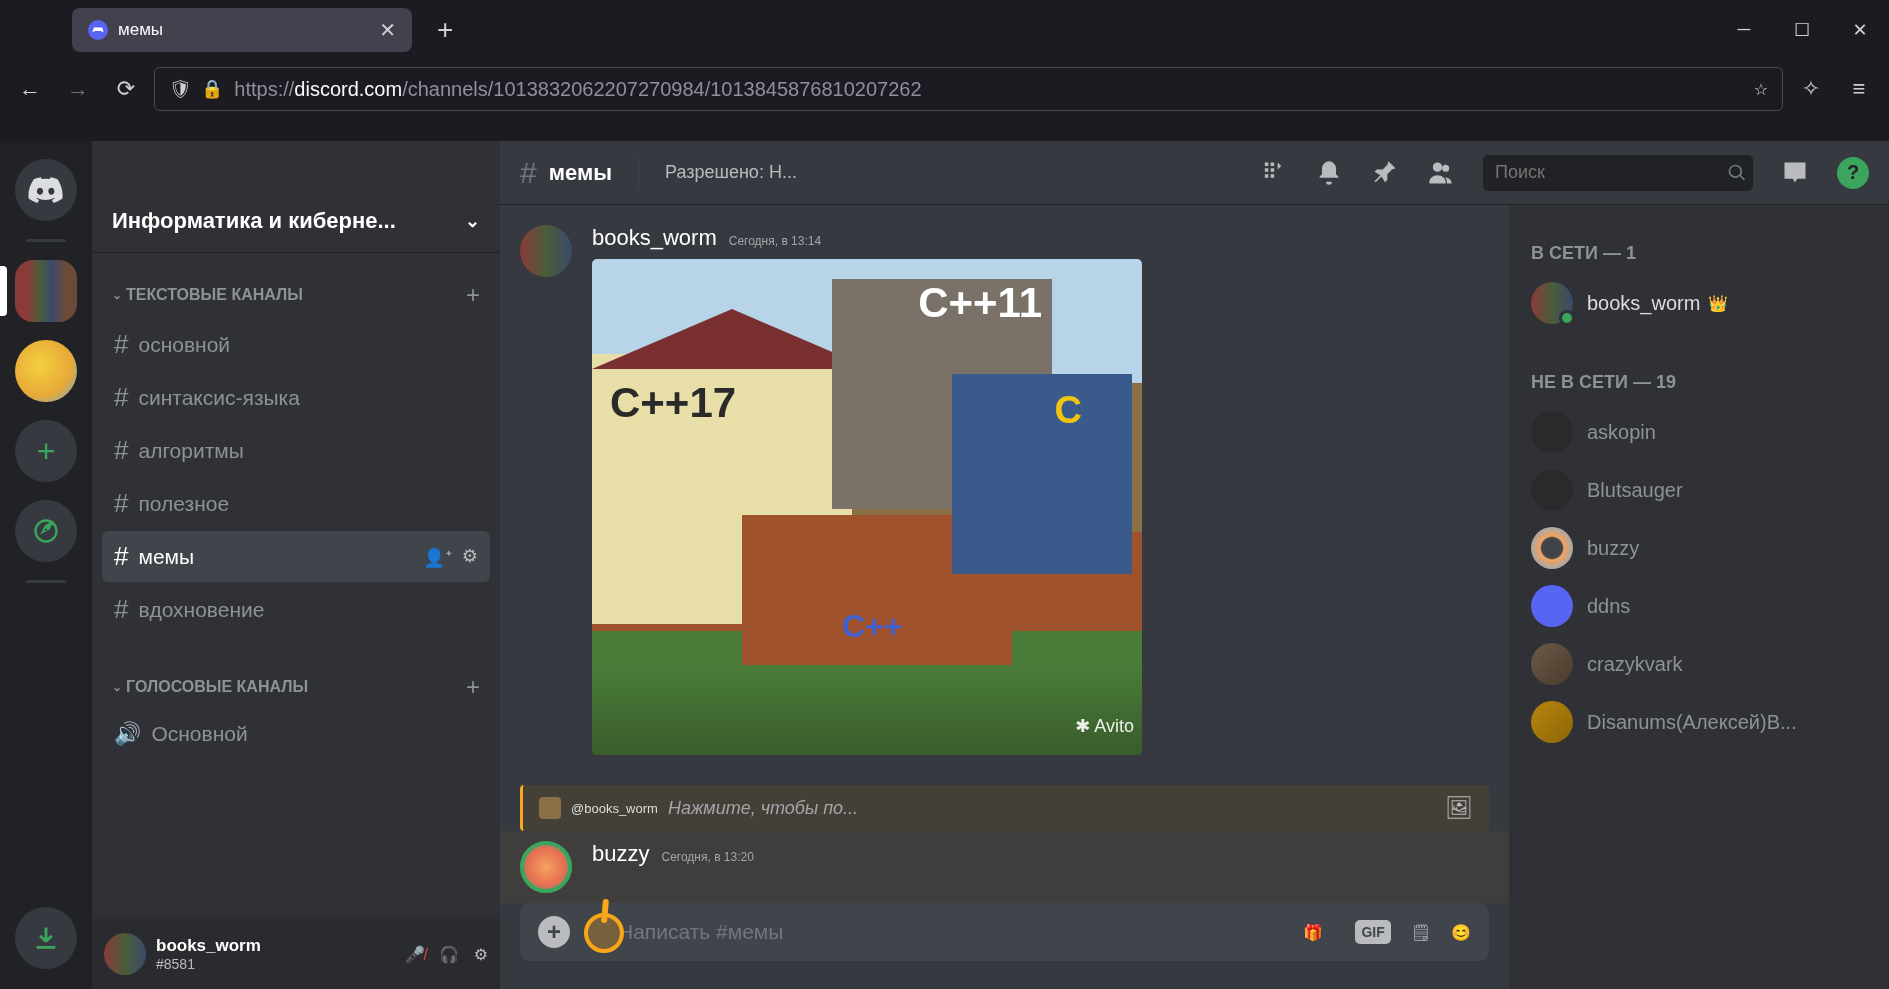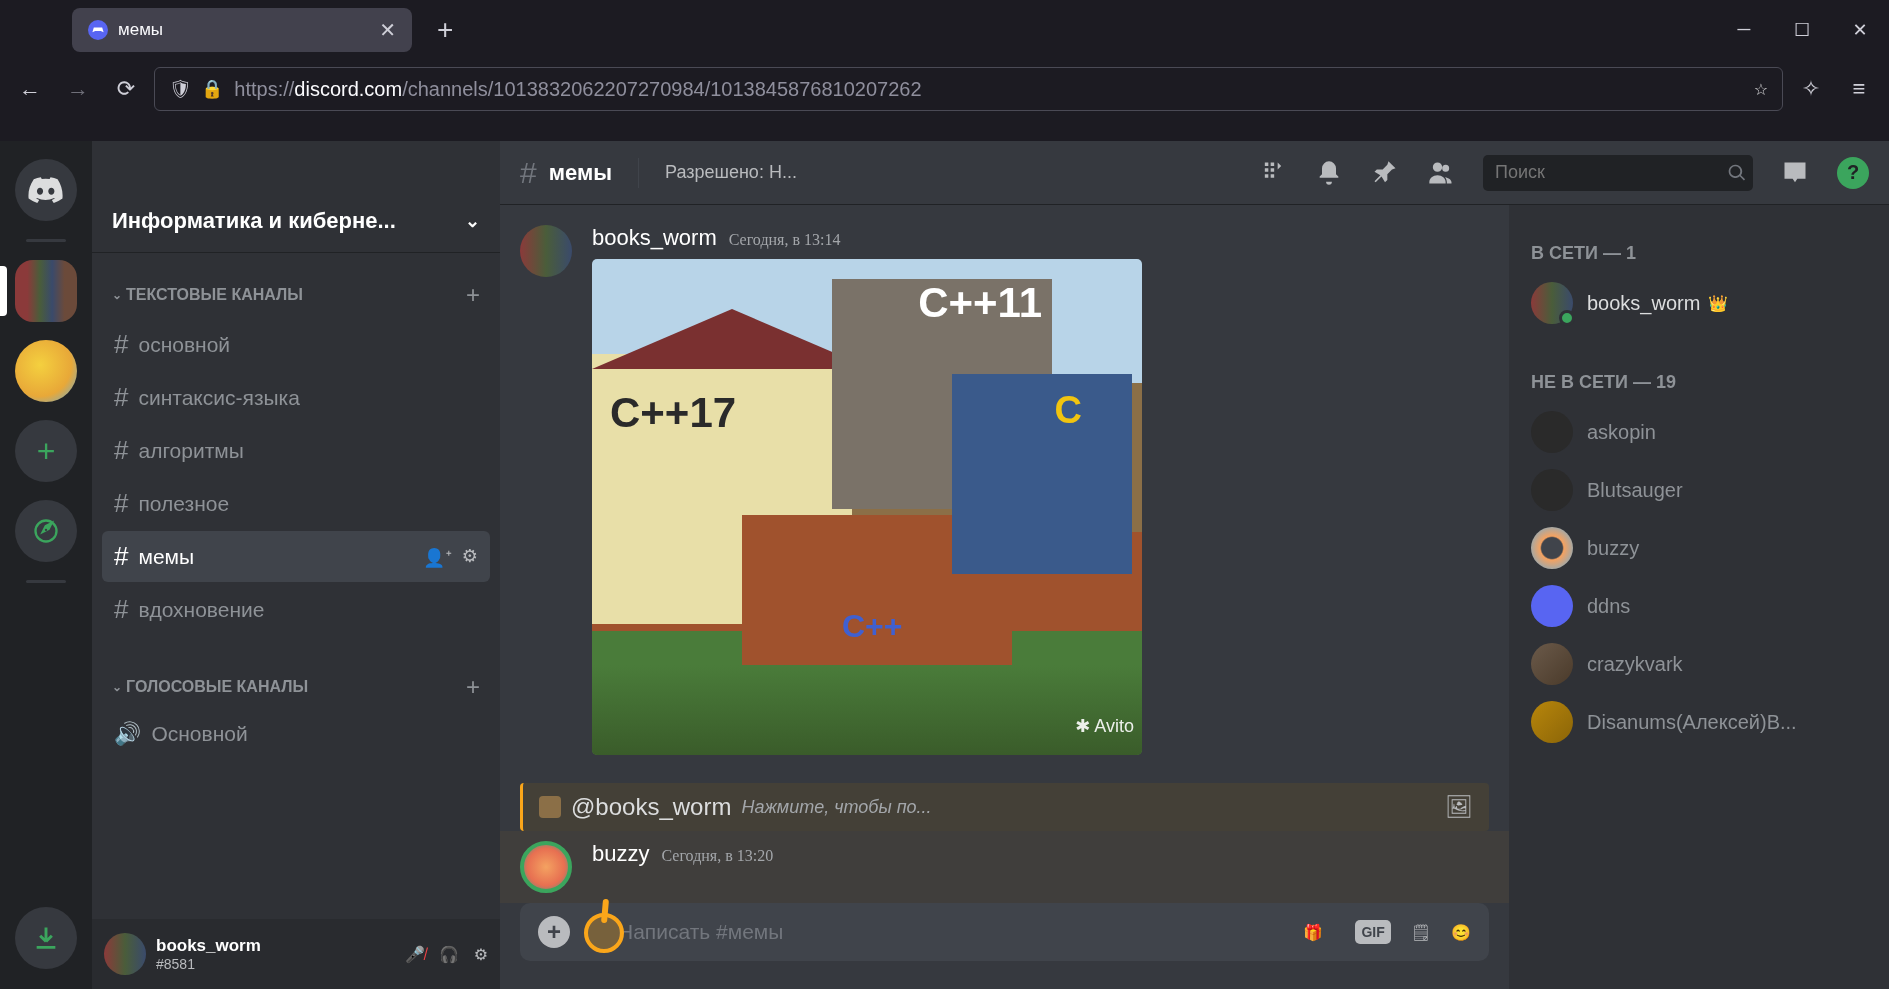--- a/index.html
+++ b/index.html
@@ -76,39 +76,39 @@
 .help-icon { width: 32px; height: 32px; border-radius: 50%; background: #3ba55d; color: #202225; display: flex; align-items: center; justify-content: center; font-weight: bold; font-size: 20px; }
 
 .chat-body { flex: 1; display: flex; overflow: hidden; }
 .messages { flex: 1; display: flex; flex-direction: column; overflow: hidden; }
 .msg-area { flex: 1; padding: 20px; overflow-y: auto; }
 .message { display: flex; gap: 20px; margin-bottom: 20px; }
 .msg-avatar { width: 52px; height: 52px; border-radius: 50%; background: linear-gradient(90deg, #8b3a3a, #4a5d3a, #3a4a6b); flex-shrink: 0; }
 .msg-content { flex: 1; }
 .msg-header { display: flex; align-items: baseline; gap: 12px; margin-bottom: 8px; }
 .msg-author { font-size: 22px; font-weight: 500; color: #fff; }
-.msg-time { font-size: 16px; color: #a3a6aa; font-family: Liberation Serif, serif; }
+.msg-time { font-size: 12px; color: #a3a6aa; }
 .msg-image { width: 550px; height: 496px; border-radius: 5px; background: linear-gradient(180deg, #b8d4e8 0%, #b8d4e8 25%, #8b6f47 25%, #8b6f47 55%, #a0522d 55%, #a0522d 75%, #4a7c3a 75%, #4a7c3a 100%); position: relative; overflow: hidden; }
 .house-yellow { position: absolute; left: 0; top: 95px; width: 260px; height: 270px; background: #e8dfa8; }
 .house-brick { position: absolute; left: 150px; bottom: 60px; width: 270px; height: 180px; background: #a0522d; }
 .house-gray { position: absolute; left: 240px; top: 20px; width: 220px; height: 230px; background: #7a7268; }
 .house-blue { position: absolute; right: 10px; top: 115px; width: 180px; height: 200px; background: #3a5a8b; }
 .roof1 { position: absolute; left: 0; top: 50px; width: 0; height: 0; border-left: 140px solid transparent; border-right: 140px solid transparent; border-bottom: 60px solid #7a3030; }
 .grass { position: absolute; bottom: 0; left: 0; right: 0; height: 90px; background: linear-gradient(180deg, #4a7c3a, #3a5c2a); }
 .img-label { position: absolute; font-weight: bold; }
 .lbl-c11 { top: 20px; right: 100px; color: #fff; font-size: 42px; }
-.lbl-c17 { top: 130px; left: 18px; color: #2a2a2a; font-size: 42px; }
+.lbl-c17 { top: 120px; left: 18px; color: #2a2a2a; font-size: 42px; }
 .lbl-c { top: 130px; right: 60px; color: #f1c40f; font-size: 38px; }
 .lbl-cpp { bottom: 110px; left: 250px; color: #4060d0; font-size: 32px; }
 .watermark { position: absolute; bottom: 18px; right: 8px; color: #fff; font-size: 18px; opacity: 0.9; }
 .watermark::before { content: '✱ '; }
 
 .reply-bar { background: #444037; border-left: 3px solid #faa61a; margin: 0 20px; padding: 10px 16px; display: flex; align-items: center; gap: 10px; border-radius: 4px; }
 .reply-bar .mini-av { width: 22px; height: 22px; border-radius: 4px; background: #8b6f47; }
-.reply-bar .mention { color: #dcddde; font-size: 24px; }
+.reply-bar .mention { color: #dcddde; font-size: 13px; }
 .reply-bar .hint { color: #a3a6aa; font-style: italic; font-size: 18px; }
 .reply-bar .img-ic { margin-left: auto; color: #b9bbbe; font-size: 22px; }
 .message2 { display: flex; gap: 20px; padding: 10px 20px; background: rgba(250,166,26,0.05); }
 .msg-avatar2 { width: 52px; height: 52px; border-radius: 50%; background: radial-gradient(circle, #f4a261, #e76f51 60%, #2a9d8f); border: 4px solid #3ba55d; flex-shrink: 0; }
 
 .input-area { padding: 0 20px 28px; }
 .input-box { background: #40444b; border-radius: 10px; height: 58px; display: flex; align-items: center; padding: 0 18px; gap: 18px; position: relative; }
 .attach-btn { width: 32px; height: 32px; border-radius: 50%; background: #b9bbbe; color: #40444b; display: flex; align-items: center; justify-content: center; font-size: 24px; font-weight: bold; }
 .cursor-ring { position: absolute; left: 64px; top: 10px; width: 40px; height: 40px; border: 4px solid #faa61a; border-radius: 50%; background: rgba(250,166,26,0.3); }
 .cursor-ring::after { content: ''; position: absolute; top: -18px; left: 14px; width: 6px; height: 24px; background: #faa61a; border-radius: 3px; transform: rotate(5deg); }

